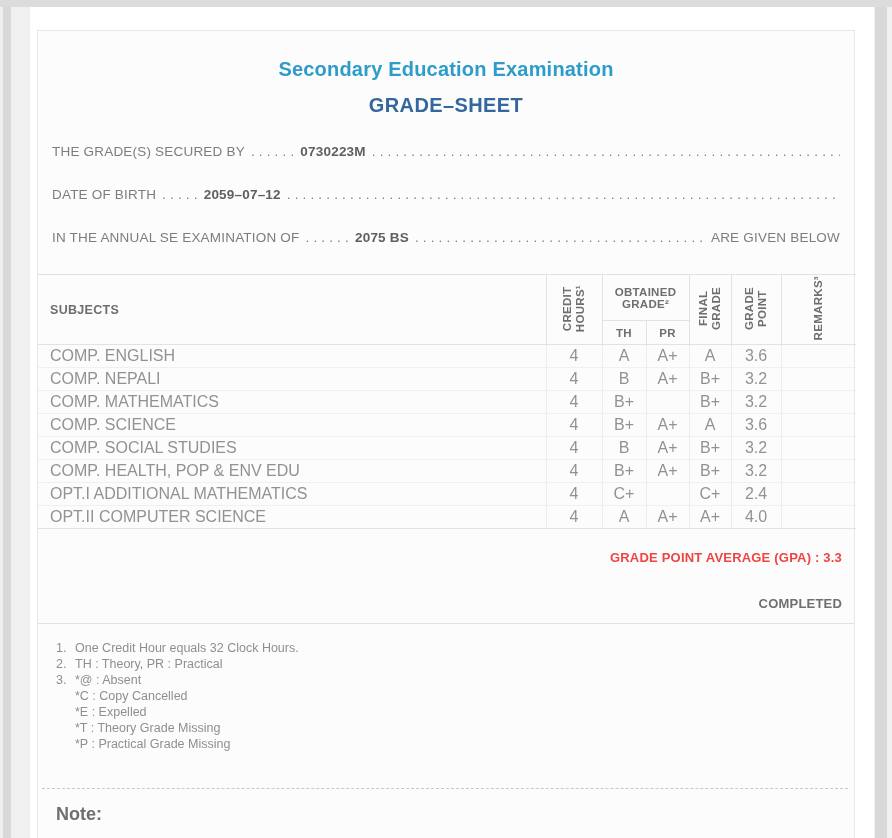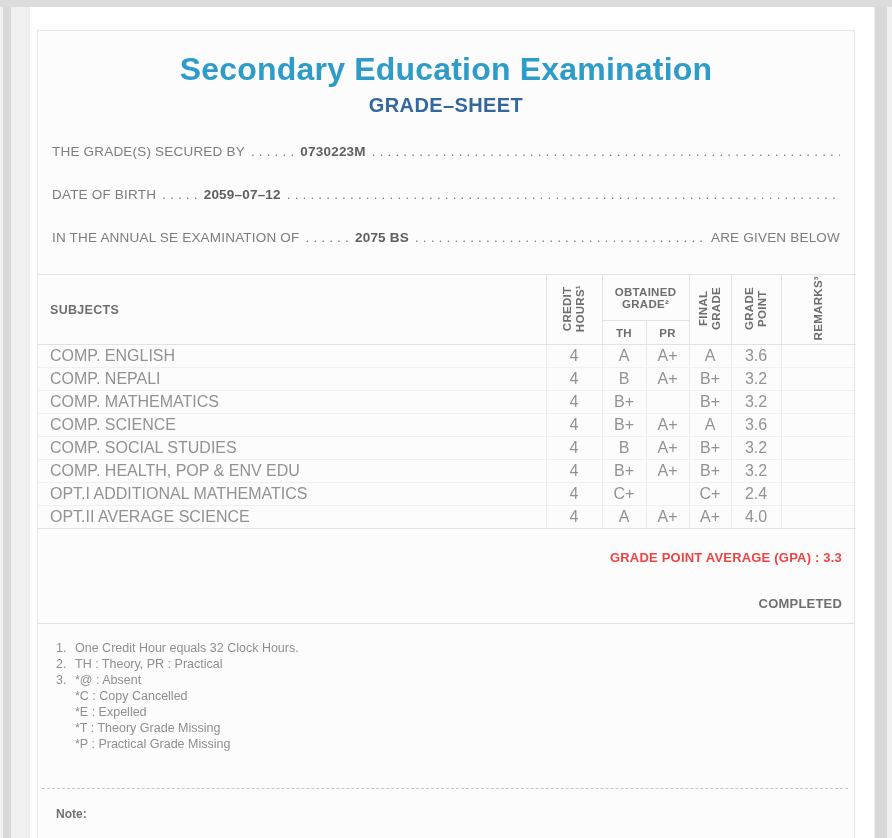--- a/index.html
+++ b/index.html
@@ -21,21 +21,21 @@
   .stripe-right-outer{position:absolute;right:0;top:0;width:18px;height:838px;background:#f0f0f0;}
   .stripe-right-dark{position:absolute;right:5px;top:0;width:12px;height:838px;background:#d8d8d8;}
 
   
   .page{
     position:absolute;left:37px;top:30px;width:818px;height:900px;
     background:#fcfcfc;border:1px solid #e7e7e7;
   }
   .title{
     margin-top:22px;text-align:center;
-    font-size:32px;font-weight:bold;color:var(--title-color);
+    font-size:20px;font-weight:bold;color:var(--title-color);
     letter-spacing:0.2px;line-height:32px;
   }
   .subtitle{
     margin-top:9px;text-align:center;
     font-size:20px;font-weight:bold;color:var(--subtitle-color);
     letter-spacing:0.4px;
   }
 
   
   .info{margin:28px 14px 0 14px;}
@@ -84,21 +84,21 @@
 
   
   .footnotes{margin:16px 14px 0 18px;font-size:12.5px;color:#8f8f8f;}
   .fn-line{display:flex;line-height:16px;}
   .fn-num{width:19px;flex:none;}
   .fn-text{flex:1;}
 
   .dashed-sep{margin:36px 6px 0 4px;border-top:1px dashed #c9c9c9;height:0;}
 
   
-  .note{margin:17px 18px 0 18px;font-size:12px;}
+  .note{margin:17px 18px 0 18px;font-size:18px;}
   .note-label{font-weight:bold;color:#6f6f6f;line-height:16px;}
   .note-text{color:#8f8f8f;line-height:16px;margin-top:1px;max-width:784px;}
 </style>
 </head>
 <body>
 
 <div class="stripe-left-outer"></div>
 <div class="stripe-left-dark"></div>
 <div class="stripe-right-outer"></div>
 <div class="stripe-right-dark"></div>
@@ -230,21 +230,21 @@
       <tr>
         <td>OPT.I ADDITIONAL MATHEMATICS</td>
         <td>4</td>
         <td>C+</td>
         <td></td>
         <td>C+</td>
         <td>2.4</td>
         <td></td>
       </tr>
       <tr>
-        <td>OPT.II AVERAGE SCIENCE</td>
+        <td>OPT.II COMPUTER SCIENCE</td>
         <td>4</td>
         <td>A</td>
         <td>A+</td>
         <td>A+</td>
         <td>4.0</td>
         <td></td>
       </tr>
     </tbody>
   </table>
 

